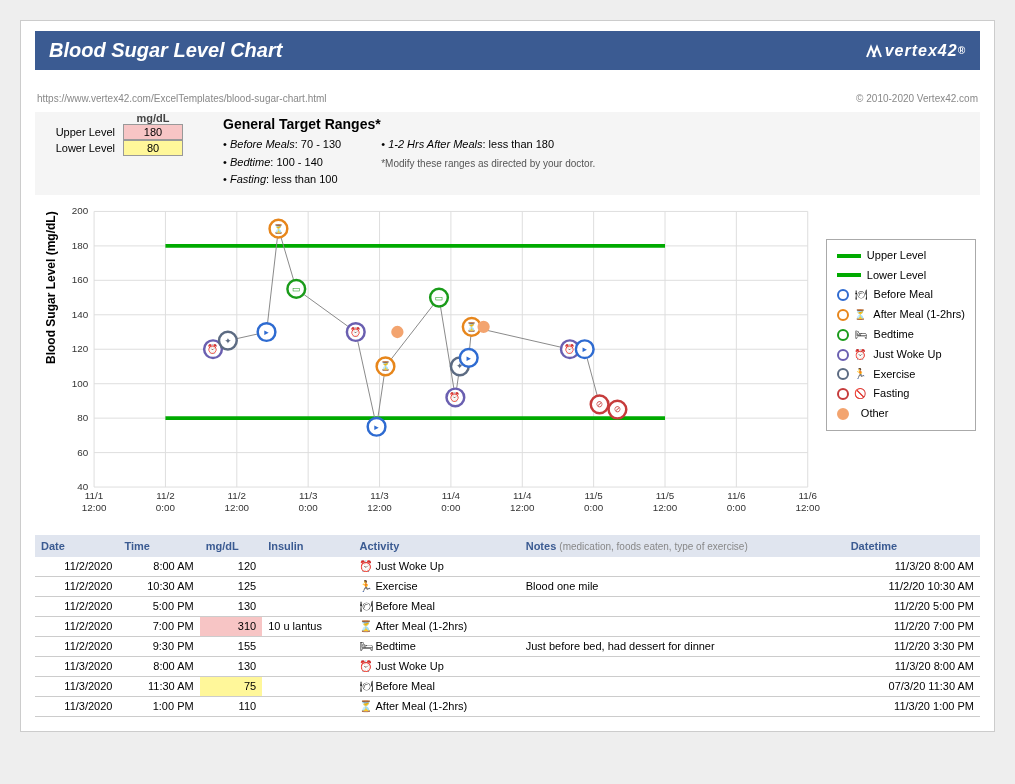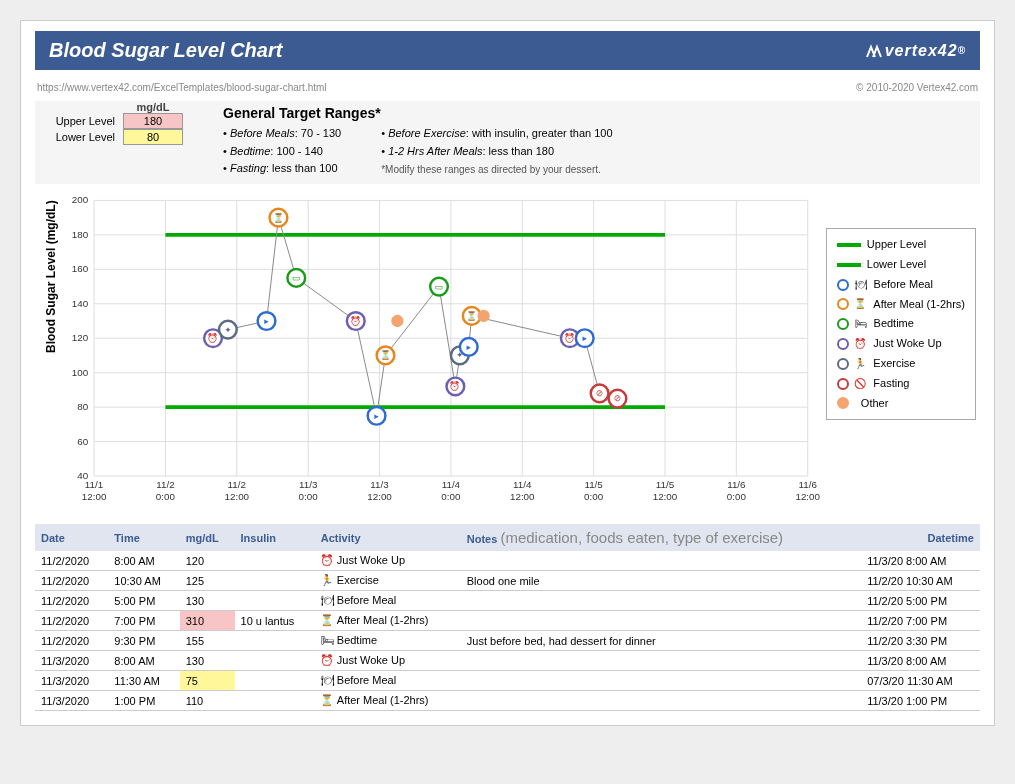--- a/index.html
+++ b/index.html
@@ -27,21 +27,22 @@
     justify-content: space-between;
     align-items: center;
     font-style: italic;
   }
   .titlebar .brand { font-size: 16px; letter-spacing: 1px; display:flex; align-items:center; }
   .subhead {
     display: flex;
     justify-content: space-between;
     font-size: 10px;
     color: #888;
-    padding: 12px 2px 8px 2px;
+    padding: 0 2px 8px 2px;
+    margin-top: 23px;
   }
   .upper-info {
     display: flex;
     gap: 40px;
     padding: 0 8px 6px 8px;
     background:#f5f5f5;
     margin-bottom:4px;
   }
   .levels {
     display: flex;
@@ -109,22 +110,22 @@
     background: #e0e5ef;
     color: #3b5b92;
     text-align: left;
     padding: 5px 6px;
     font-weight: bold;
   }
   table.data td {
     padding: 3px 6px;
     border-bottom: 1px solid #ccc;
   }
-  table.data td.num { text-align: left; }
-  .notes-hint { color:#888; font-weight: normal; font-size:15px;}
+  table.data td.num { text-align: right; }
+  .notes-hint { color:#888; font-weight: normal; font-size:10px;}
   .act-ic { display:inline-block; width:12px; margin-right:4px;}
 </style>
 </head>
 <body>
 
 <div class="sheet">
 
   <div class="titlebar">
     <span>Blood Sugar Level Chart</span>
     <span class="brand">
@@ -154,23 +155,22 @@
     </div>
     <div class="ranges">
       <div class="hdr">General Target Ranges*</div>
       <div class="ranges-cols">
         <div id="ranges-col1">
             <div>• <em>Before Meals</em>: 70 - 130</div>
             <div>• <em>Bedtime</em>: 100 - 140</div>
             <div>• <em>Fasting</em>: less than 100</div>
           </div>
         <div id="ranges-col2">
-            <div>• <em>Before Exercise</em>: with insulin, greater than 100</div>
             <div>• <em>1-2 Hrs After Meals</em>: less than 180</div>
-            <div class="foot">*Modify these ranges as directed by your dessert.</div>
+            <div class="foot">*Modify these ranges as directed by your doctor.</div>
           </div>
       </div>
     </div>
   </div>
 
   <div class="chart-wrap">
     <div class="ylabel">Blood Sugar Level (mg/dL)</div>
     <svg class="chart" viewBox="0 0 960 330">
       <g id="grid" class="grid">
           <line x1="60" x2="785" y1="290" y2="290"></line>
@@ -364,21 +364,21 @@
 
   <table class="data">
     <thead>
         <tr id="thead-row">
           <th>Date</th>
           <th>Time</th>
           <th>mg/dL</th>
           <th>Insulin</th>
           <th>Activity</th>
           <th>Notes <span class="notes-hint">(medication, foods eaten, type of exercise)</span></th>
-          <th style="text-align: right;">Datetime</th>
+          <th style="text-align: left;">Datetime</th>
         </tr>
       </thead>
     <tbody id="tbody">
         <tr>
           <td class="num">11/2/2020</td>
           <td class="num">8:00 AM</td>
           <td class="num ">120</td>
           <td></td>
           <td><span class="act-ic">⏰</span>Just Woke Up</td>
           <td></td>

